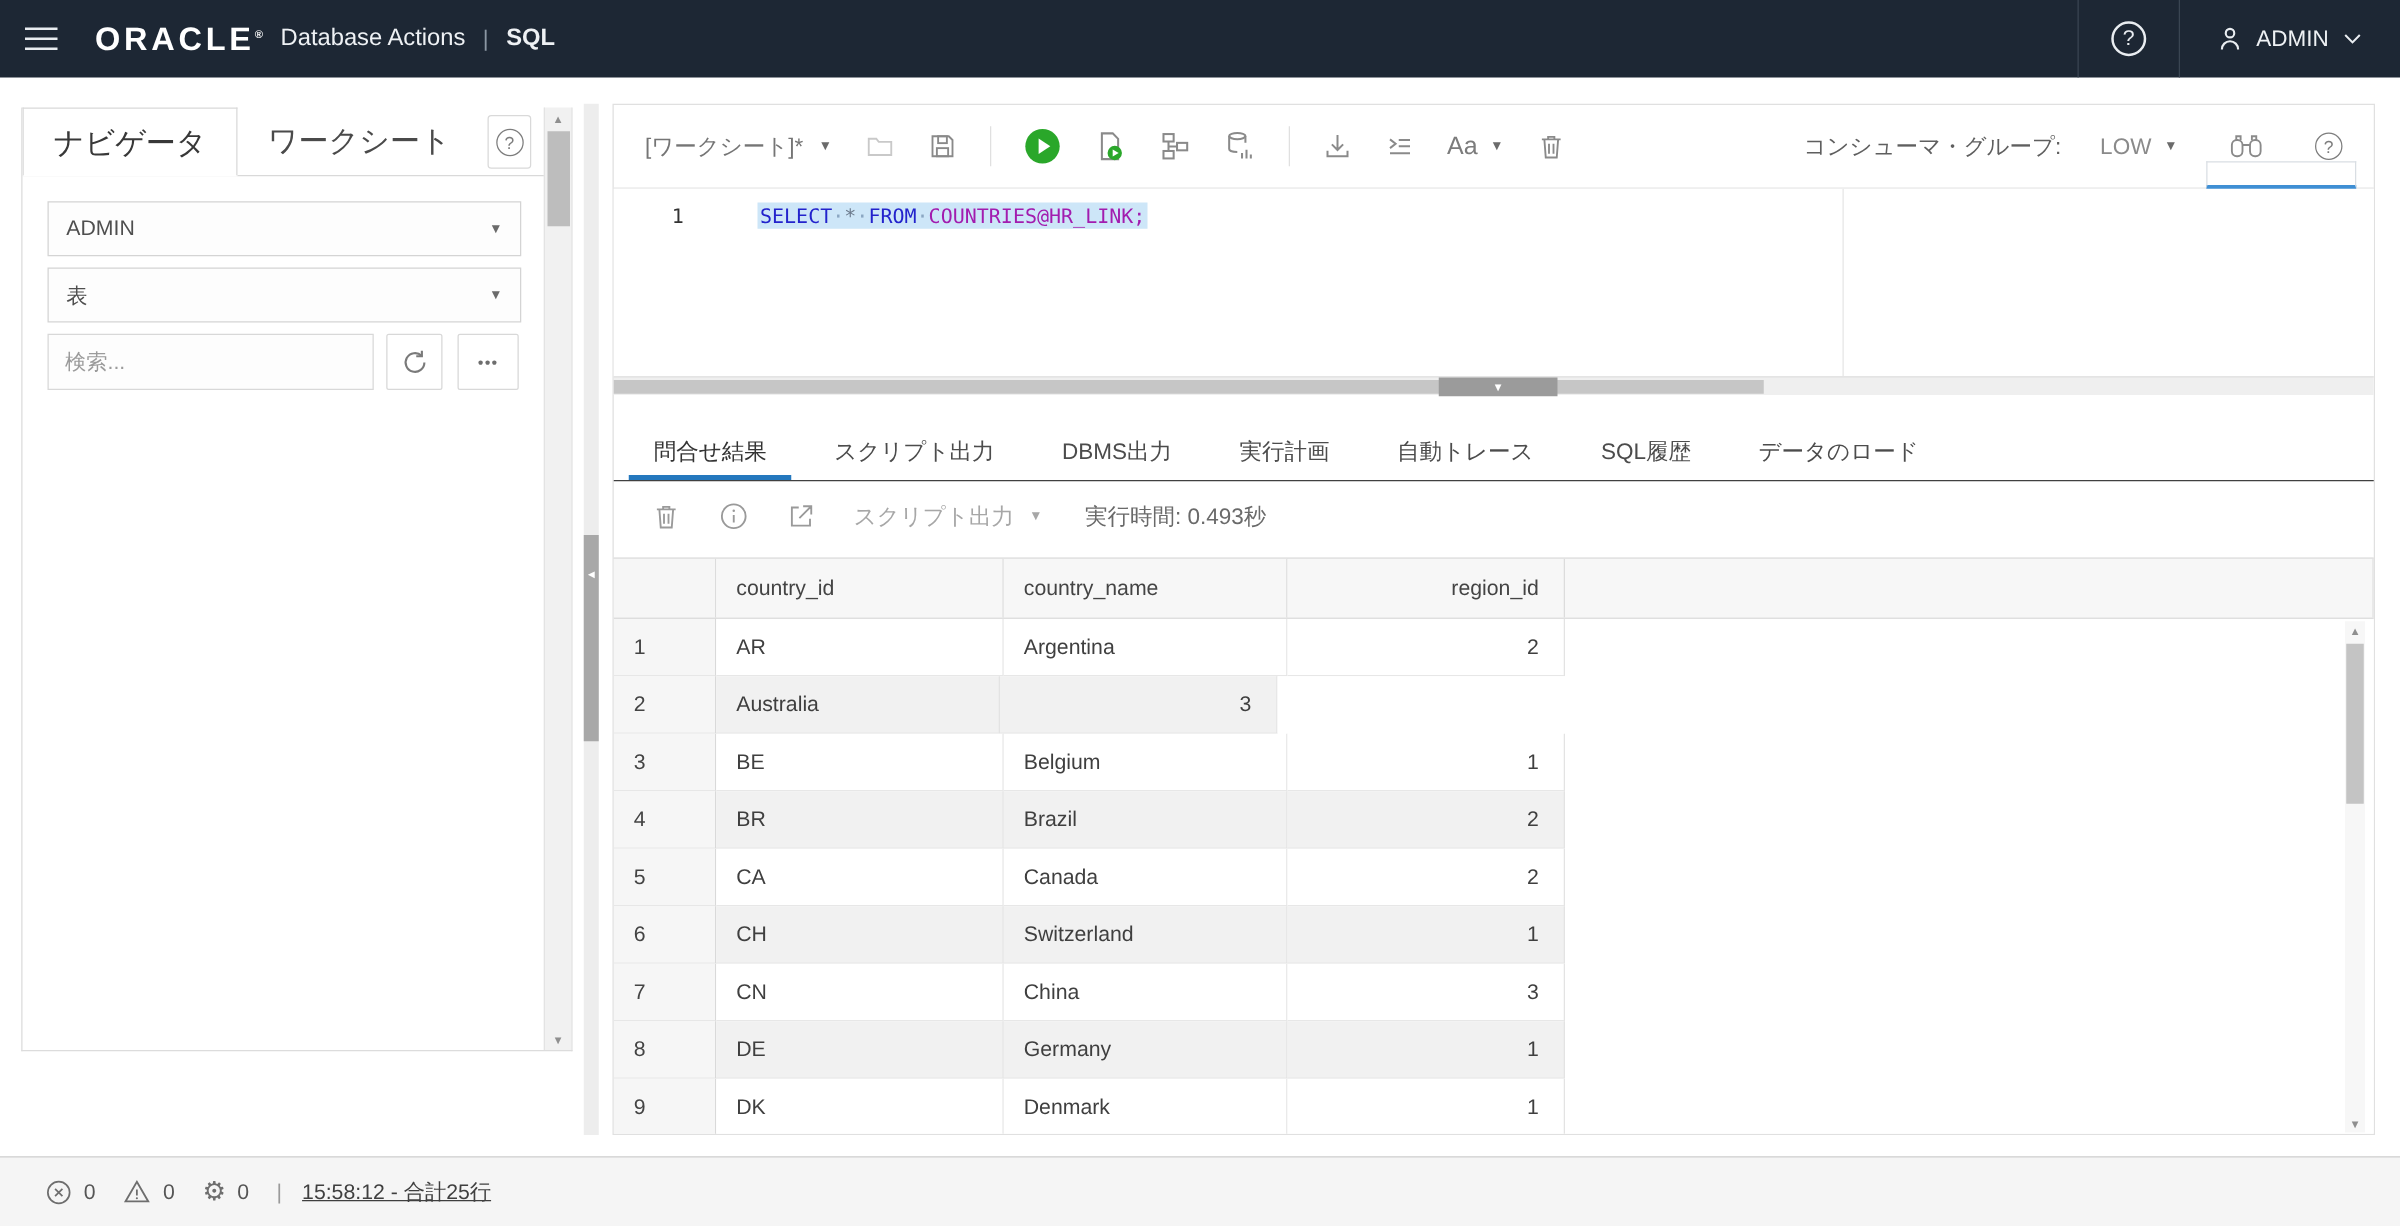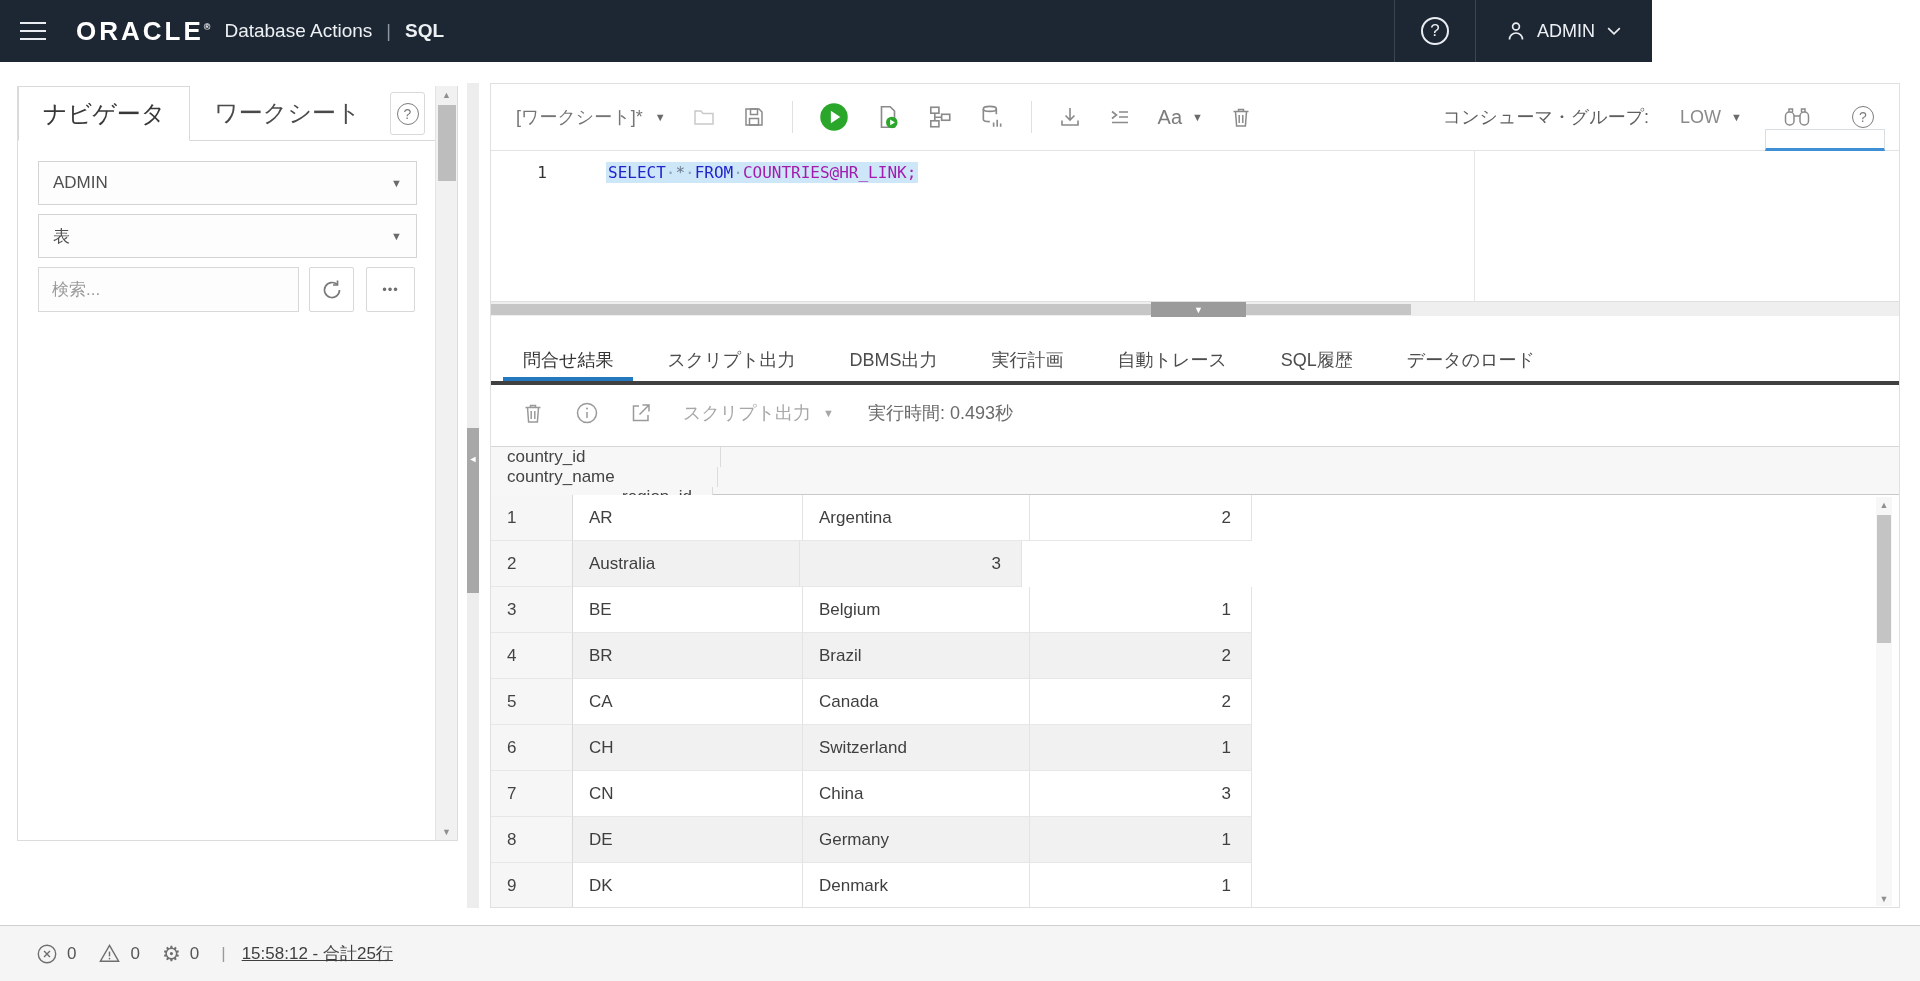--- a/index.html
+++ b/index.html
@@ -1,20 +1,20 @@
 <!DOCTYPE html>
 <html><head>
 <meta charset="utf-8">
 <style>
   * { margin:0; padding:0; box-sizing:border-box; }
   html,body { width:1920px; height:981px; overflow:hidden; background:#fff;
     font-family:"Liberation Sans","DejaVu Sans",sans-serif; color:#3f3f3f; }
 
   
-  .app-header { position:absolute; left:0; top:0; width:1652px; height:62px;
+  .app-header { position:absolute; left:0; top:0; width:1920px; height:62px;
     background:#1d2734; display:flex; align-items:center; color:#fff;text-align:center; }
   .burger { width:26px; height:18px; margin-left:20px; display:flex; flex-direction:column;
     justify-content:space-between; cursor:pointer; }
   .burger span { display:block; height:2px; background:#e9edf1; }
   .logo { font-size:26px; font-weight:bold; letter-spacing:3px; margin-left:30px; color:#fff; }
   .logo sup { font-size:9px; letter-spacing:0; }
   .prod-title { font-size:19px; margin-left:14px; color:#eef1f4; }
   .title-sep { margin:0 14px; color:#8b97a3; font-size:18px; }
   .app-name { font-size:19px; font-weight:bold; color:#eef1f4; }
   .header-right { margin-left:auto; display:flex; align-items:center; height:100%; }
@@ -114,41 +114,41 @@
   .h-scroll { position:relative; height:15px; background:#efefef; border-top:1px solid #e0e0e0; }
   .h-thumb { position:absolute; left:0; top:2px; height:11px; width:920px; background:#c6c6c6; }
   .h-grip { position:absolute; left:660px; top:0; width:95px; height:15px; background:#9b9b9b;
     display:flex; align-items:center; justify-content:center; color:#fff; font-size:9px;
     cursor:pointer; }
 
   .panel-gap { height:22px; }
 
   
   .results-tabs { height:47px; display:flex; align-items:stretch; padding-left:12px;
-    border-bottom:4px solid #404040; position:relative; }
+    border-bottom:1px solid #404040; position:relative; }
   .rtab { font-size:18px; color:#4c4c4c; padding:0 20px; display:flex; align-items:center;
     cursor:pointer; margin-right:14px; border-bottom:4px solid transparent; padding-top:4px; }
   .rtab.active { color:#333; border-bottom:4px solid #2478be; }
   .results-help { position:absolute; right:14px; top:2px; width:40px; height:43px;
     border:1px solid #d9d9d9; border-radius:3px; background:#fff; display:flex;
     align-items:center; justify-content:center; cursor:pointer; }
 
   
   .res-toolbar { height:56px; display:flex; align-items:center; padding:0 30px; }
   .res-icon { color:#9a9a9a; cursor:pointer; margin-right:30px; display:flex; align-items:center; }
   .dl-group { display:flex; align-items:center; gap:12px; color:#a7a7a7; font-size:18px;
     cursor:pointer; margin-right:34px; }
   .dl-group .caret { font-size:11px; }
   .exec-time { font-size:18px; color:#6a6a6a; }
 
   
   .grid { position:relative; margin-top:5px; flex:1; border-top:1px solid #d6d6d6;
     overflow:hidden; font-size:17px; }
   .grow { display:flex; height:46px; }
-  .ghead-row { display:flex; height:48px; background:#f7f7f7; border-bottom:1px solid #c9c9c9;flex-direction:column; }
+  .ghead-row { display:flex; height:48px; background:#f7f7f7; border-bottom:1px solid #c9c9c9; }
   .gcell { display:flex; align-items:center; padding-left:16px; color:#3f3f3f;
     border-right:1px solid #e3e3e3; border-bottom:1px solid #e7e7e7; background:#fff; }
   .ghead-row .gcell { background:#f7f7f7; border-right:1px solid #dcdcdc; border-bottom:none;
     color:#444; }
   .gnum { width:82px; background:#f6f6f6 !important; border-right:1px solid #d9d9d9; color:#444; }
   .c0 { width:230px; }
   .c1 { width:227px; }
   .c2 { width:222px; justify-content:flex-end; padding-right:20px; padding-left:0;text-align:center; }
   .gfill { flex:1; border:none; background:#fff; }
   .ghead-row .gfill { background:#f7f7f7; }

